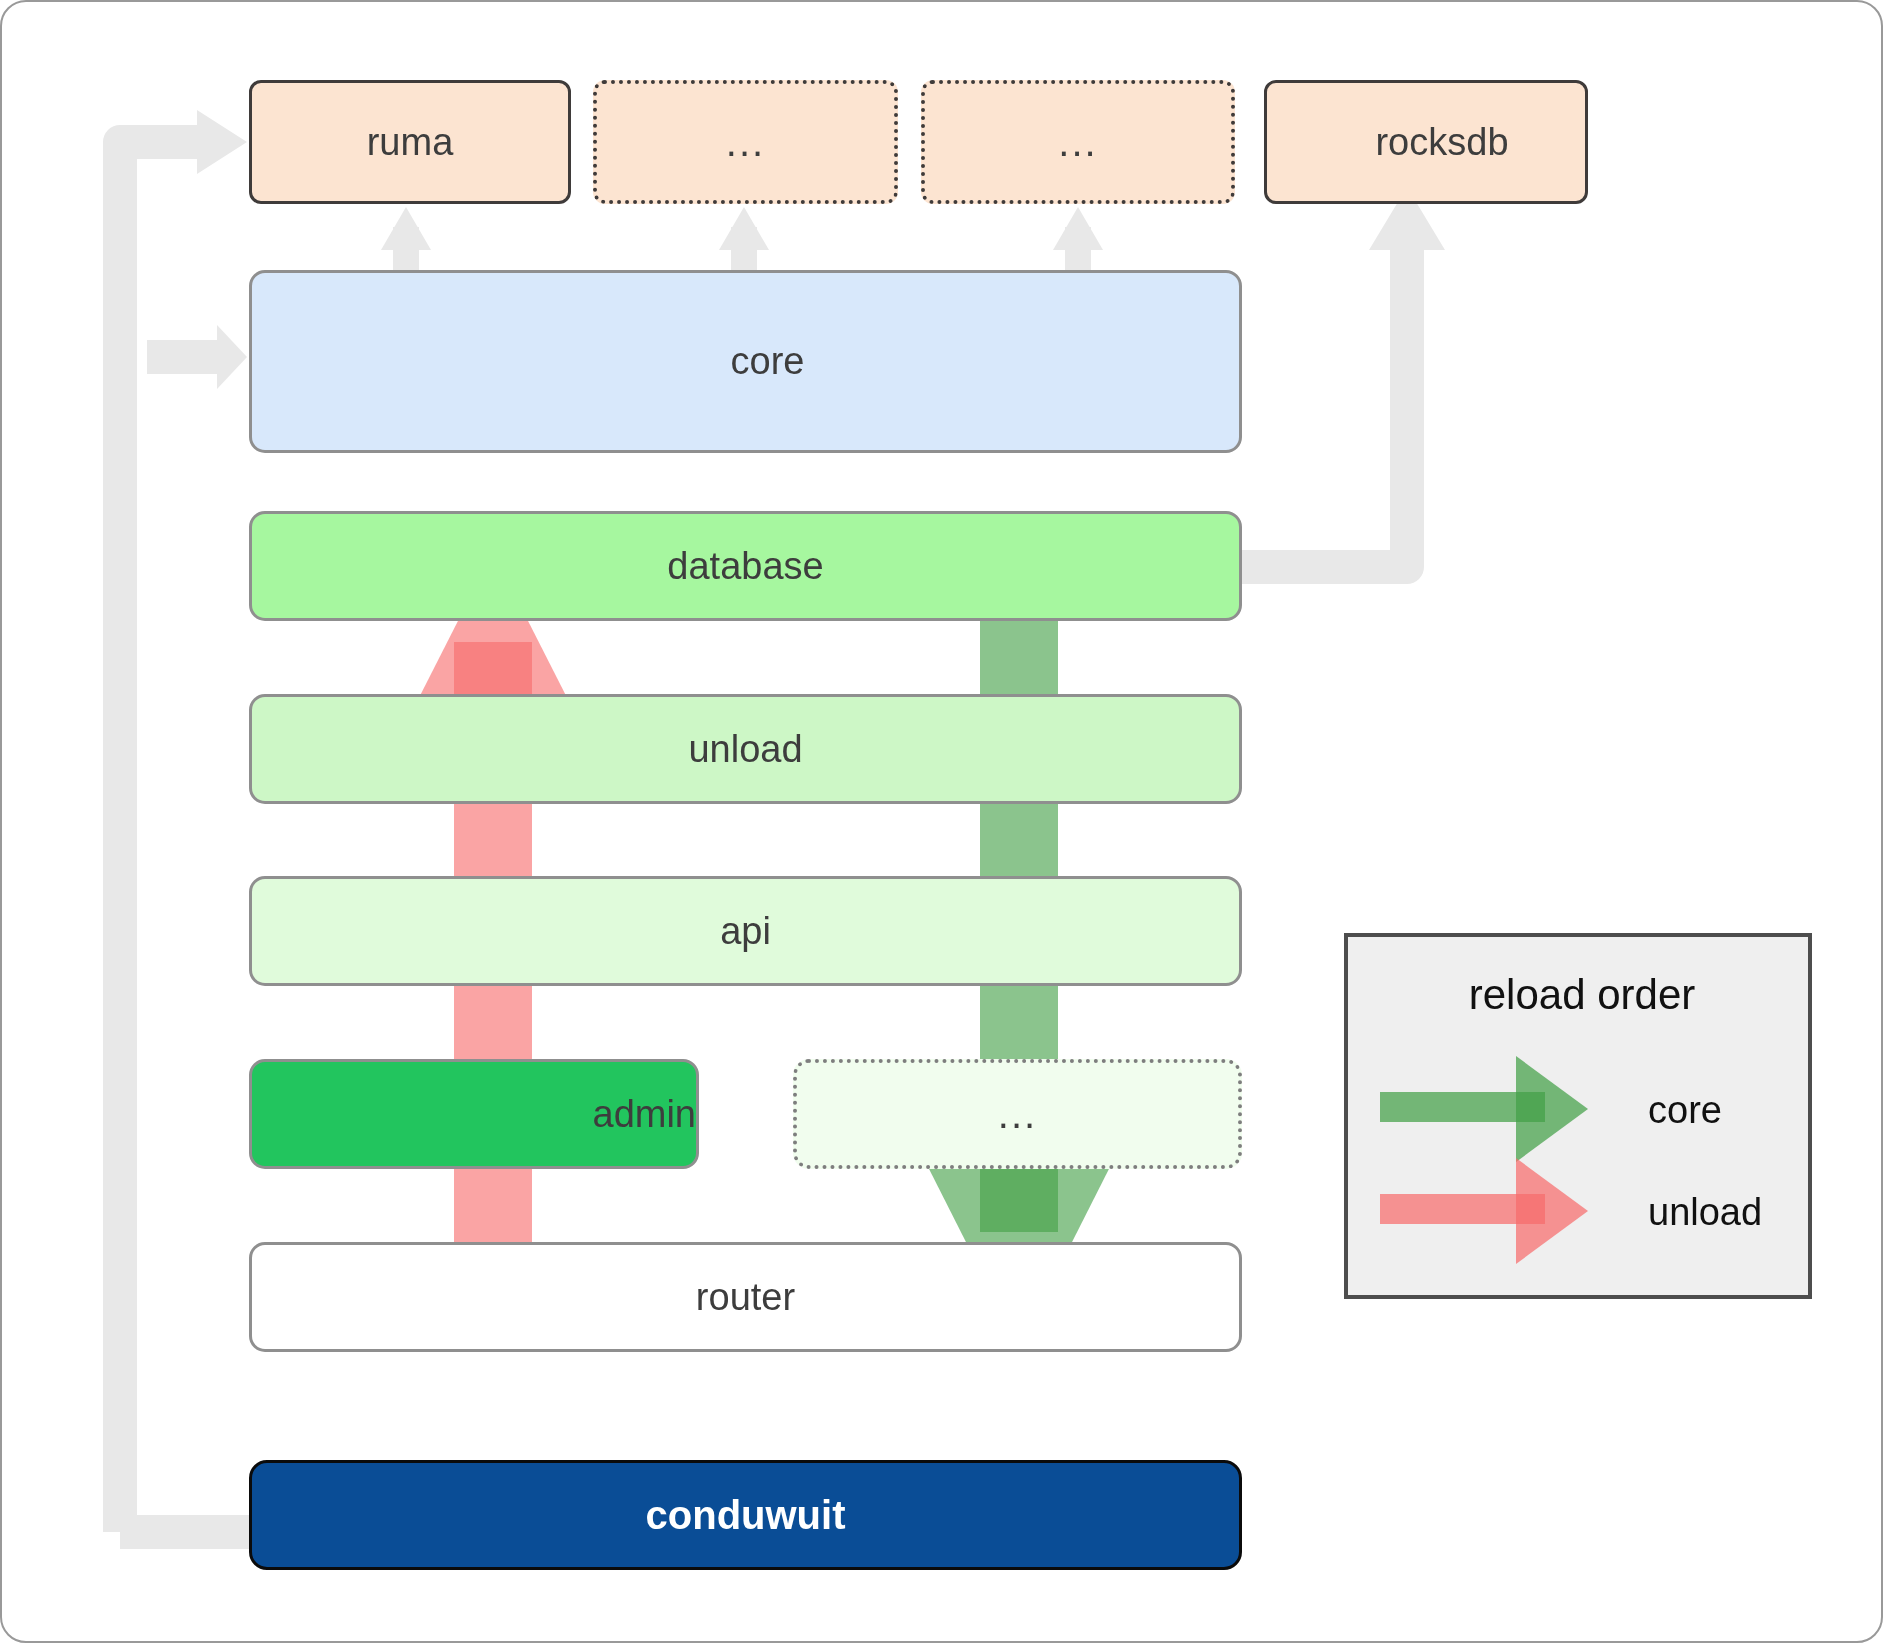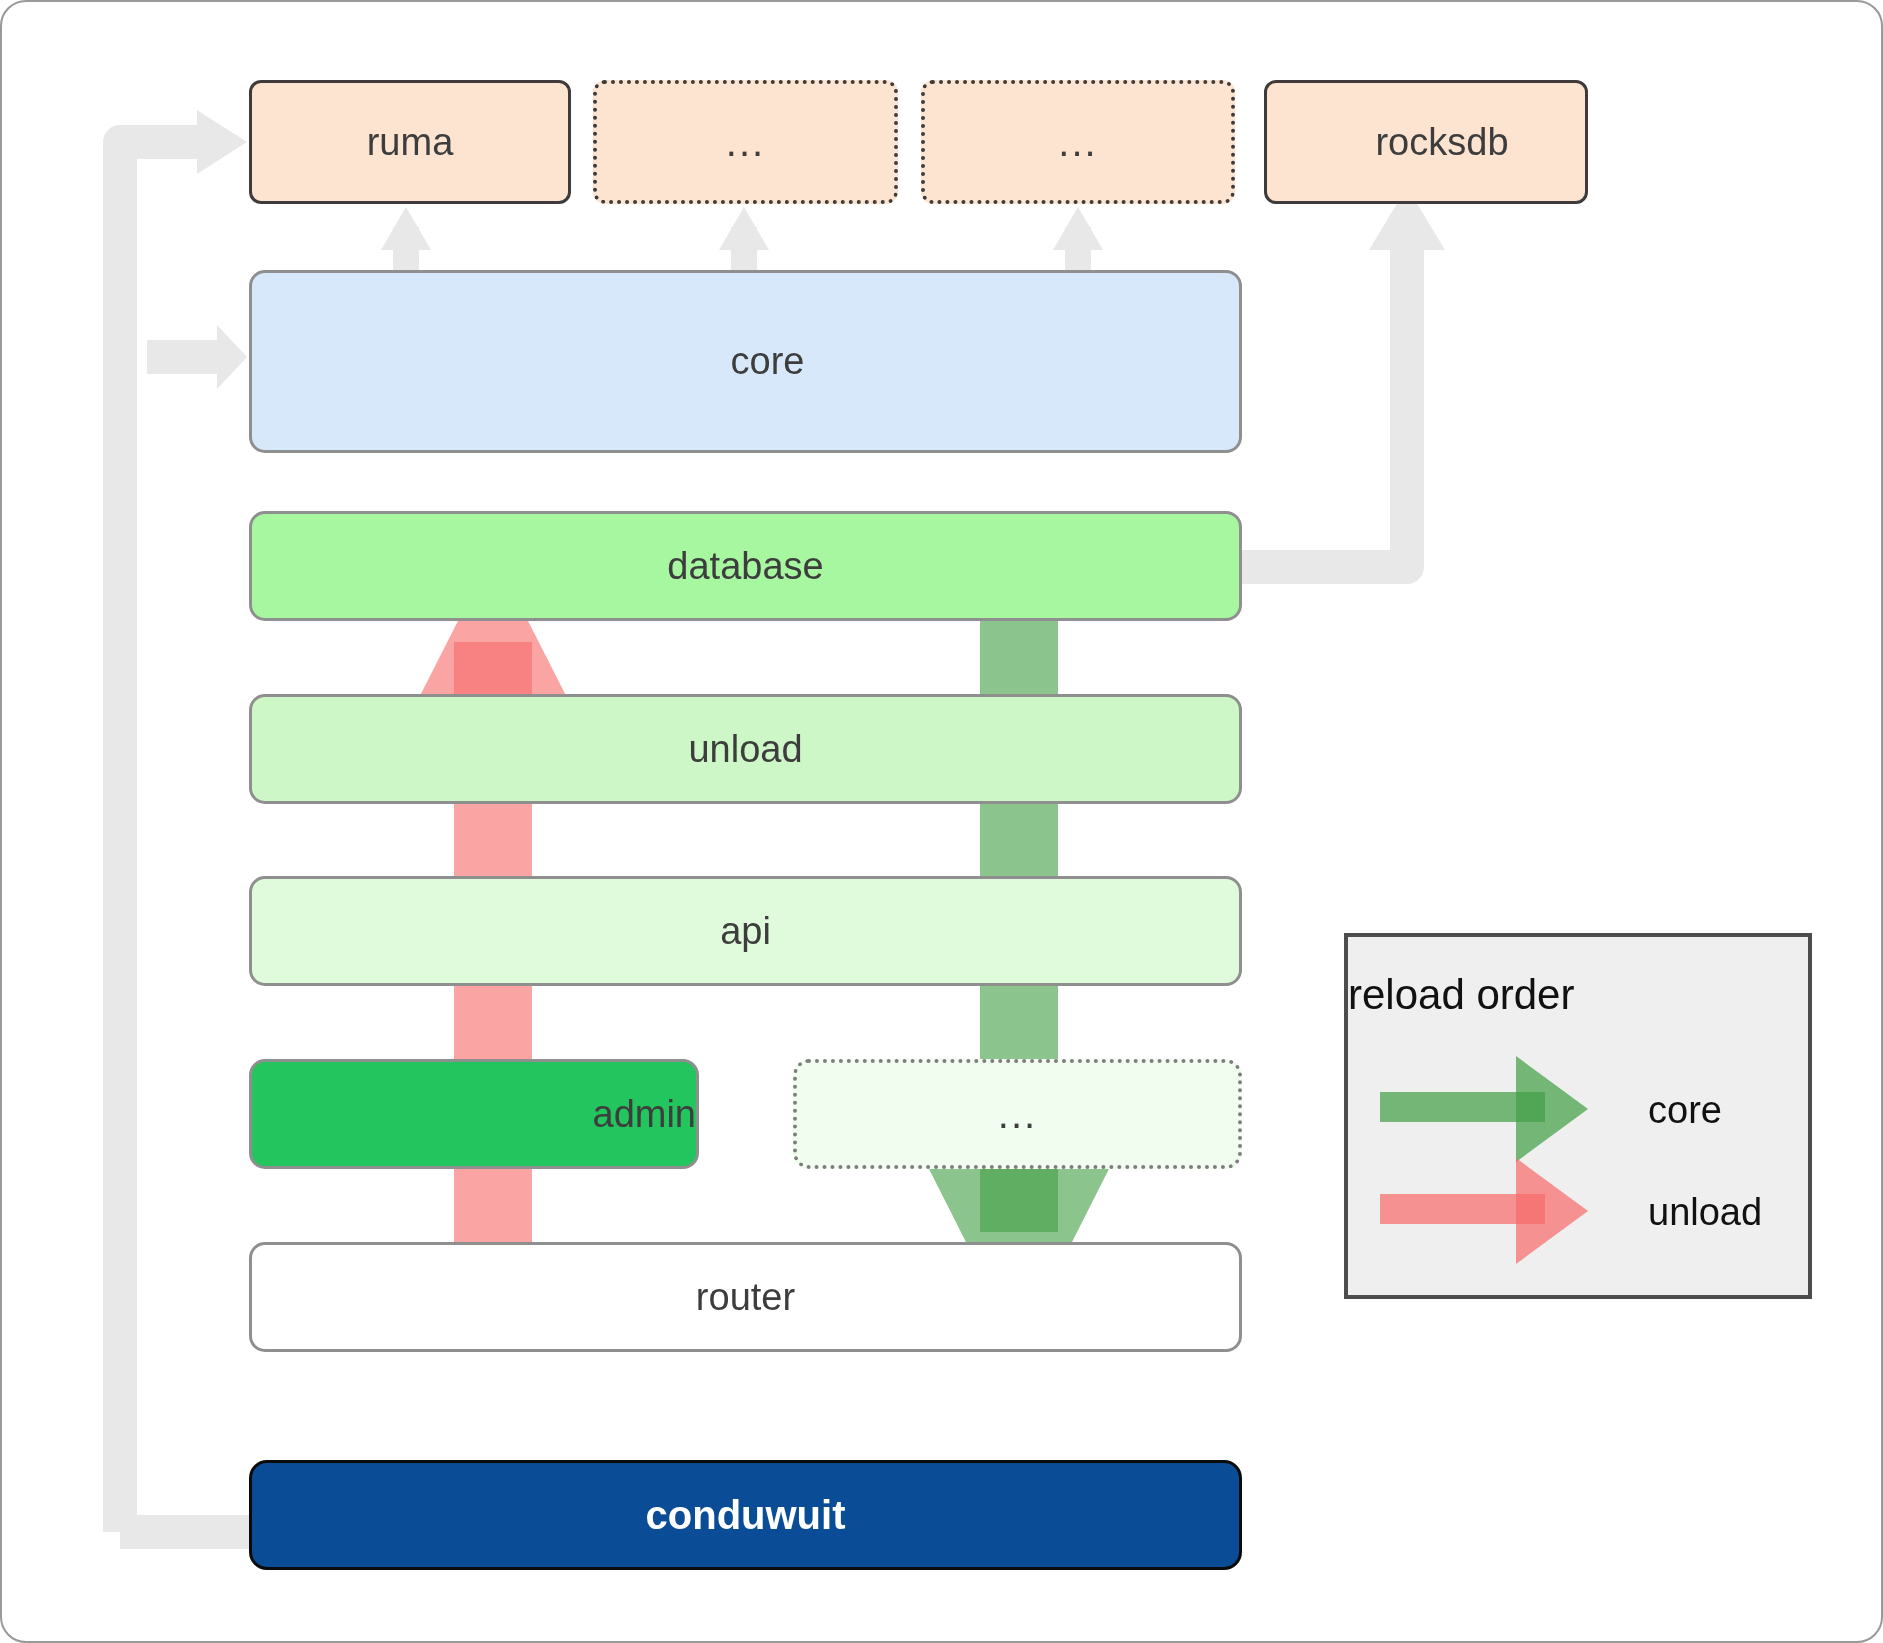--- a/index.html
+++ b/index.html
@@ -89,20 +89,21 @@
     background: #efefef;
     border: 4px solid #4d4d4d;
     box-sizing: border-box;
     z-index: 4;
   }
   #legend-title {
     position: absolute;
     left: 0;
     top: 34px;
     width: 468px;
+    text-align: center;
     font-size: 42px;
     color: #111111;
   }
   .legend-label {
     position: absolute;
     font-size: 38px;
     color: #111111;
   }
   #legend-load-label   { left: 300px; top: 152px; }
   #legend-unload-label { left: 300px; top: 254px; }

